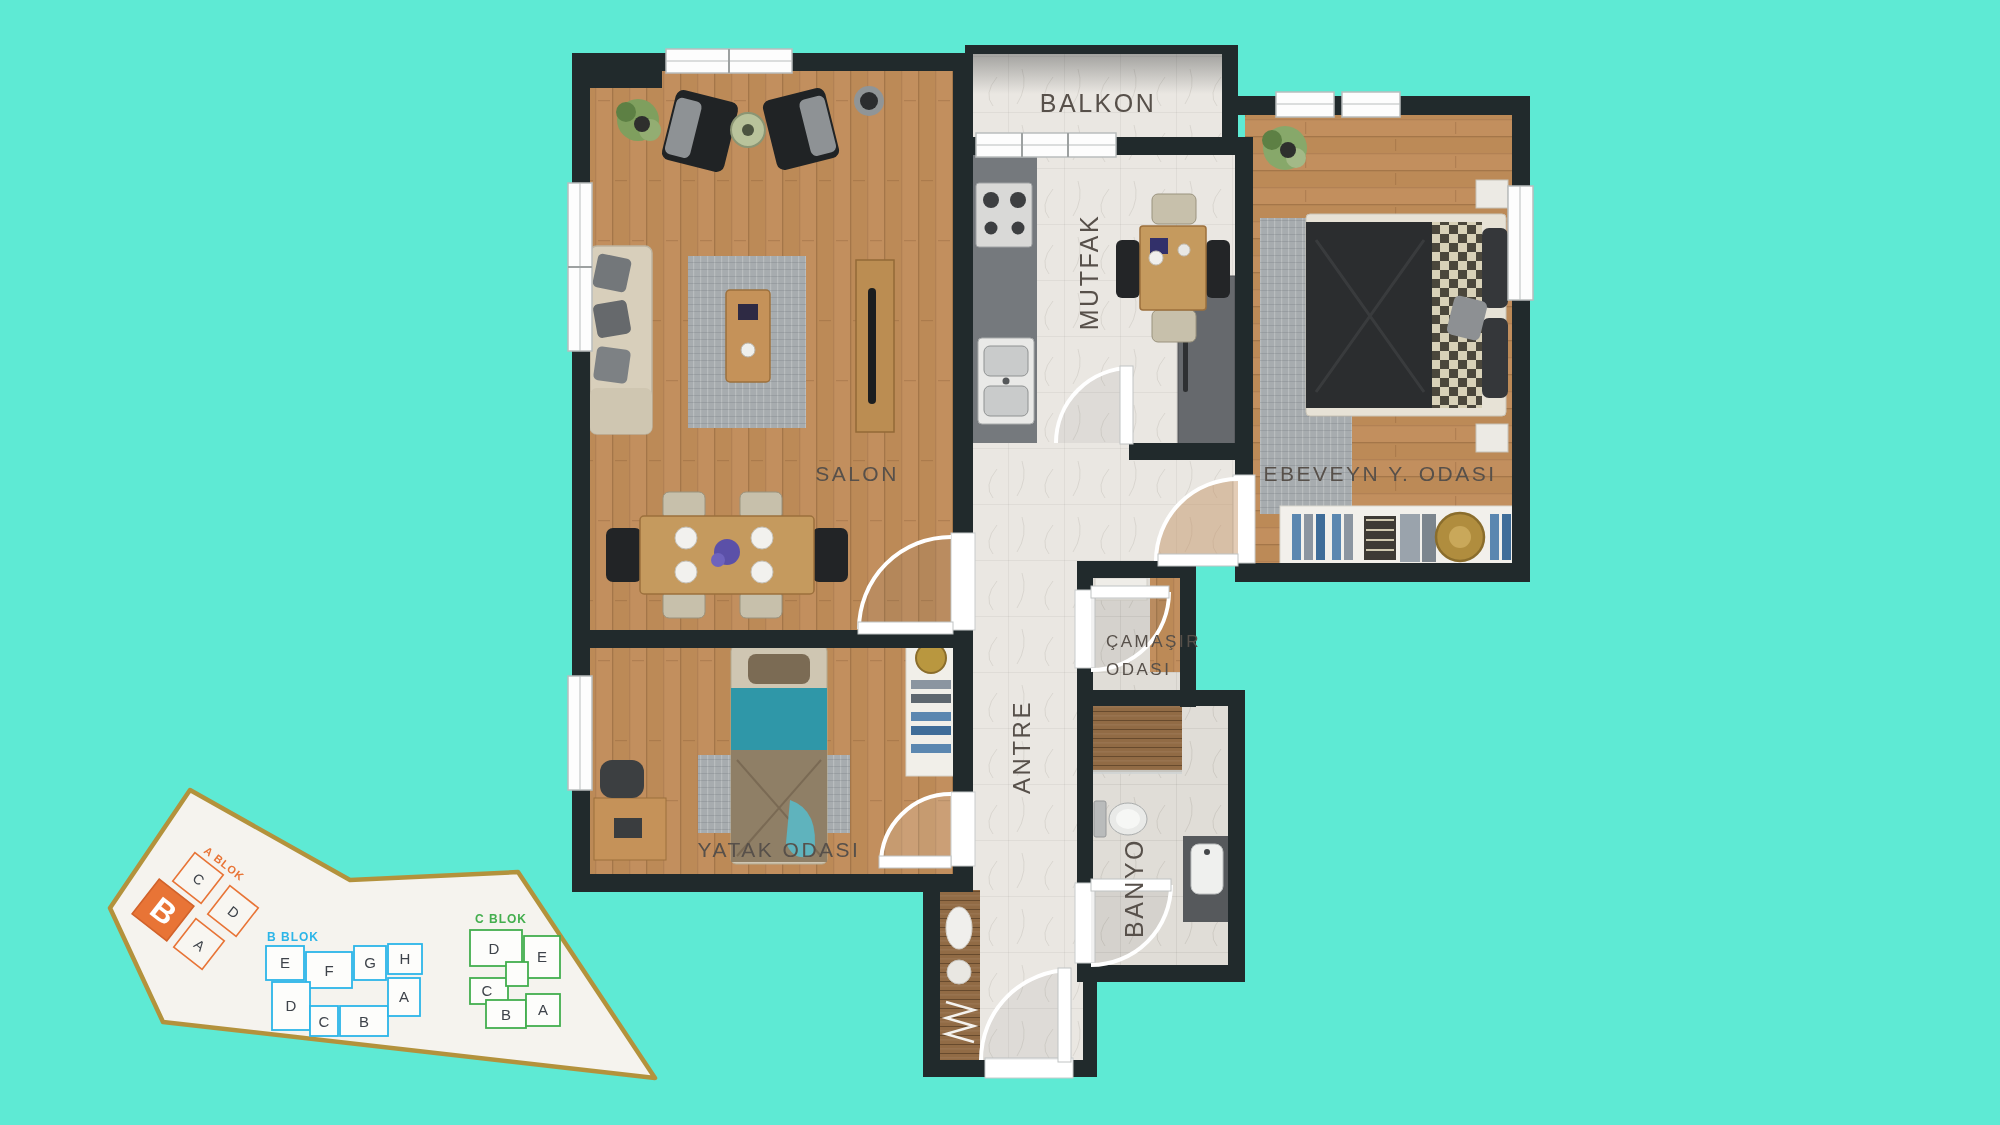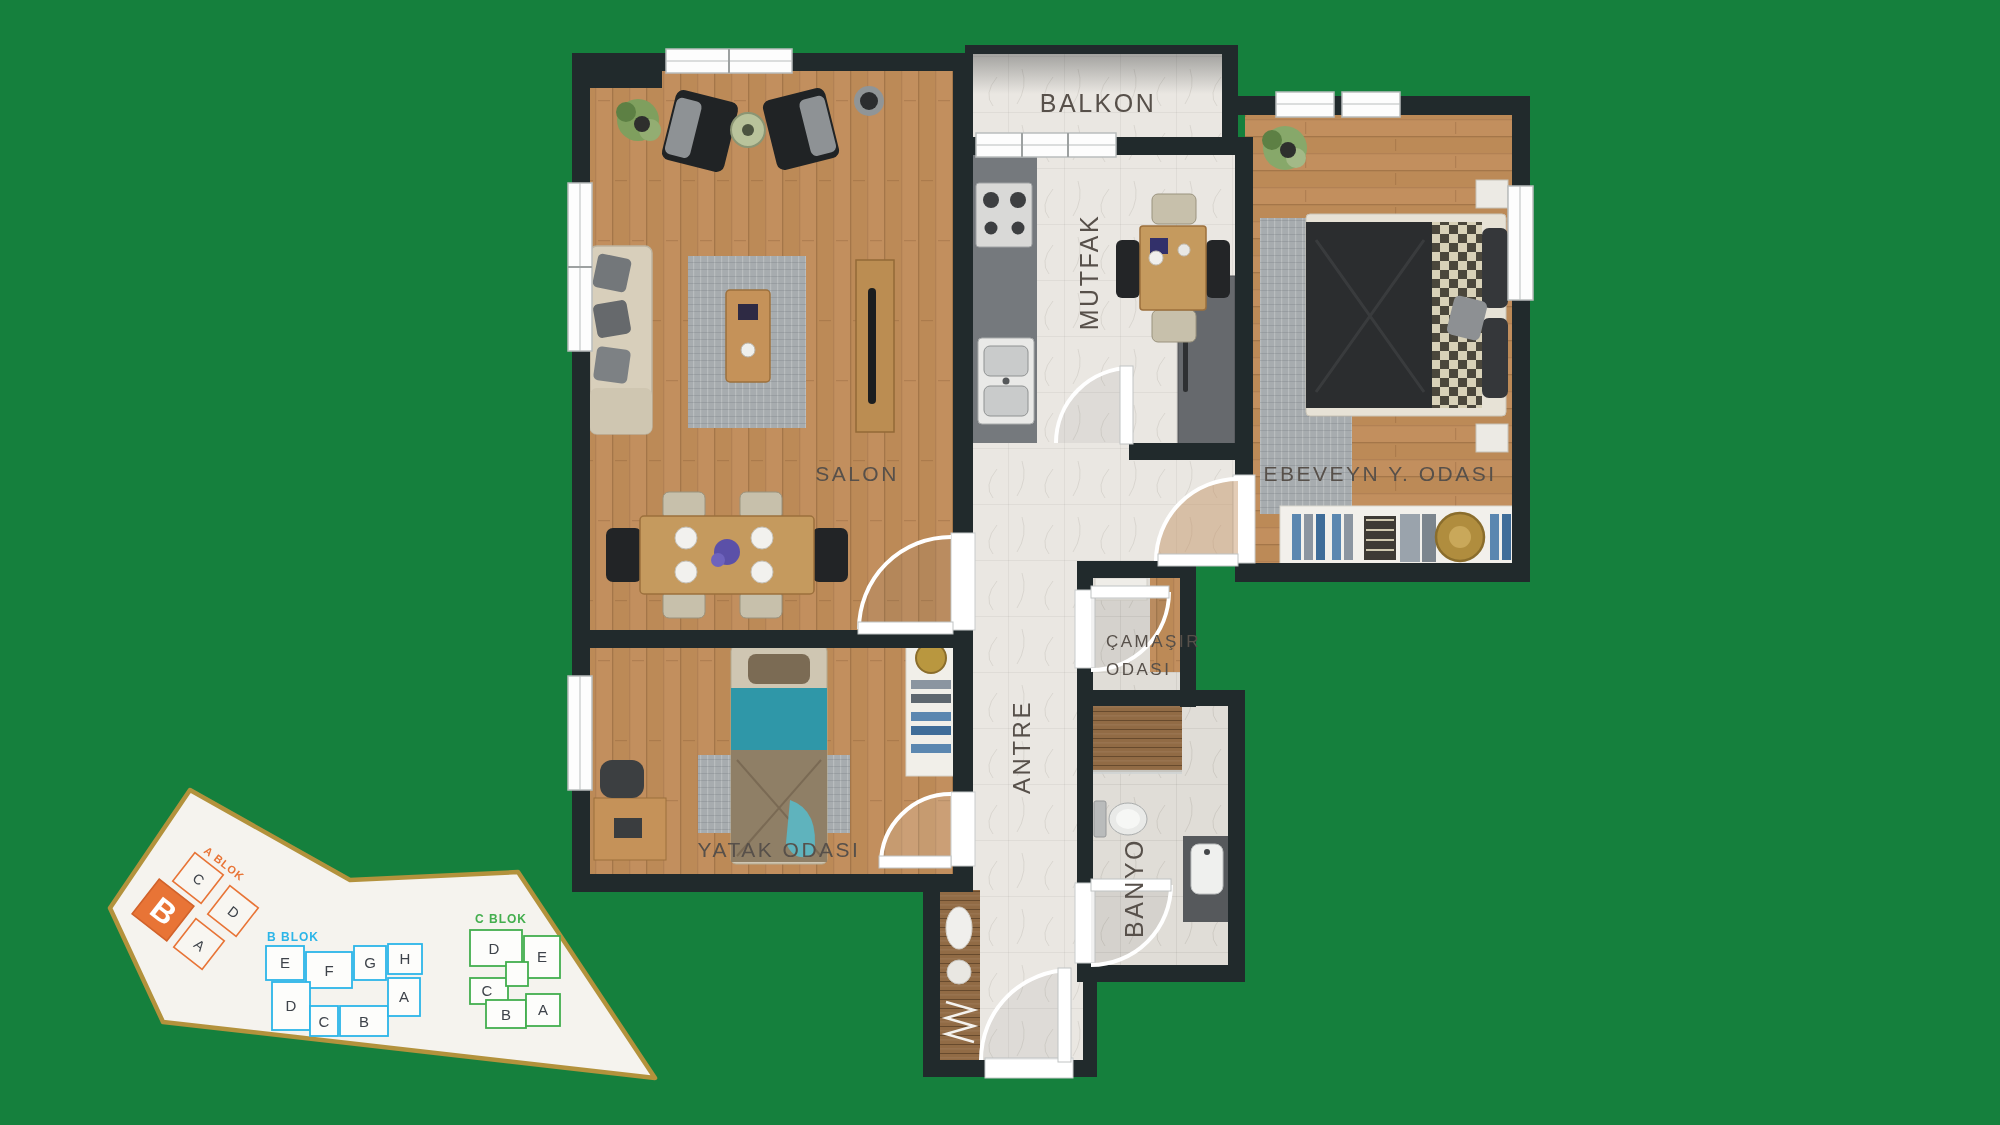--- a/index.html
+++ b/index.html
@@ -1,16 +1,16 @@
 <!DOCTYPE html>
 <html><head>
 <meta charset="utf-8">
 <style>
   html,body{margin:0;padding:0;background:#ffffff;}
-  .stage{position:relative;width:2000px;height:1125px;overflow:hidden;background:#15803d;
+  .stage{position:relative;width:2000px;height:1125px;overflow:hidden;background:#5eead4;
          font-family:"Liberation Sans",sans-serif;}
   svg{position:absolute;left:0;top:0;}
   svg text{font-family:"Liberation Sans",sans-serif;}
   .room-label{fill:#57504a;letter-spacing:2.5px;}
   .unit-letter{fill:#3e434a;}
 </style>
 </head>
 <body>
 
 <div class="stage">

